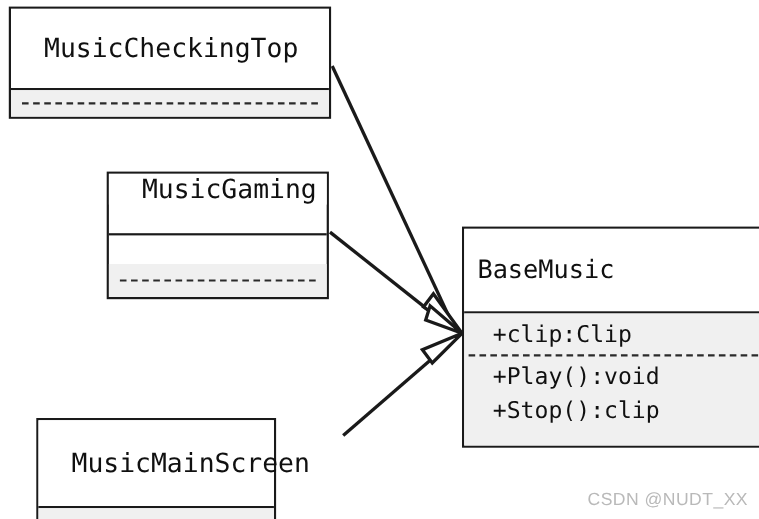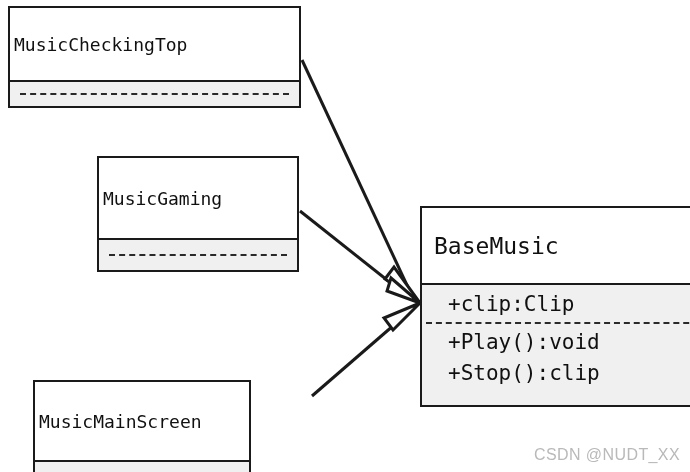--- a/index.html
+++ b/index.html
@@ -33,25 +33,25 @@
   }
   .class-name-compartment {
     box-sizing: border-box;
     background: #ffffff;
     display: flex;
     align-items: center;
     flex: 1 1 auto;
   }
   .class-name-text {
     font-family: "DejaVu Sans Mono", "Liberation Mono", monospace;
-    font-size: 18px;
+    font-size: 24px;
     color: #101010;
     letter-spacing: 0px;
     white-space: nowrap;
-    padding-left: 4px;
+    padding-left: 30px;
   }
   .compartment-divider {
     height: 2px;
     background: #1a1a1a;
     flex: 0 0 auto;
   }
   .members-compartment {
     box-sizing: border-box;
     background: #f0f0f0;
     flex: 0 0 auto;
@@ -84,21 +84,21 @@
     padding-top: 3px;
     padding-bottom: 4px;
   }
   .inner-dashed-sep {
     border-top: 2px dashed #2a2a2a;
     margin: 0 4px 0 4px;
   }
 
   
   #class-music-checking-top { left: 8px;  top: 6px;   width: 293px; height: 102px; }
-  #class-music-gaming       { left: 97px; top: 156px; width: 202px; height: 116px; }
+  #class-music-gaming       { left: 97px; top: 156px; width: 202px; height: 116px; gap: 26px; }
   #class-music-main-screen  { left: 33px; top: 380px; width: 218px; height: 107px; }
   #class-base-music         { left: 420px; top: 206px; width: 295px; height: 201px; }
 
   #class-music-checking-top .empty-members { height: 24px; }
   #class-music-gaming .empty-members       { height: 30px; }
   #class-music-main-screen .empty-members  { height: 23px; }
 
   #class-music-checking-top .dashed-rule { margin: 0 10px; }
   #class-music-gaming .dashed-rule       { margin: 0 10px; }
   #class-music-main-screen .dashed-rule  { margin: 0 10px; }

